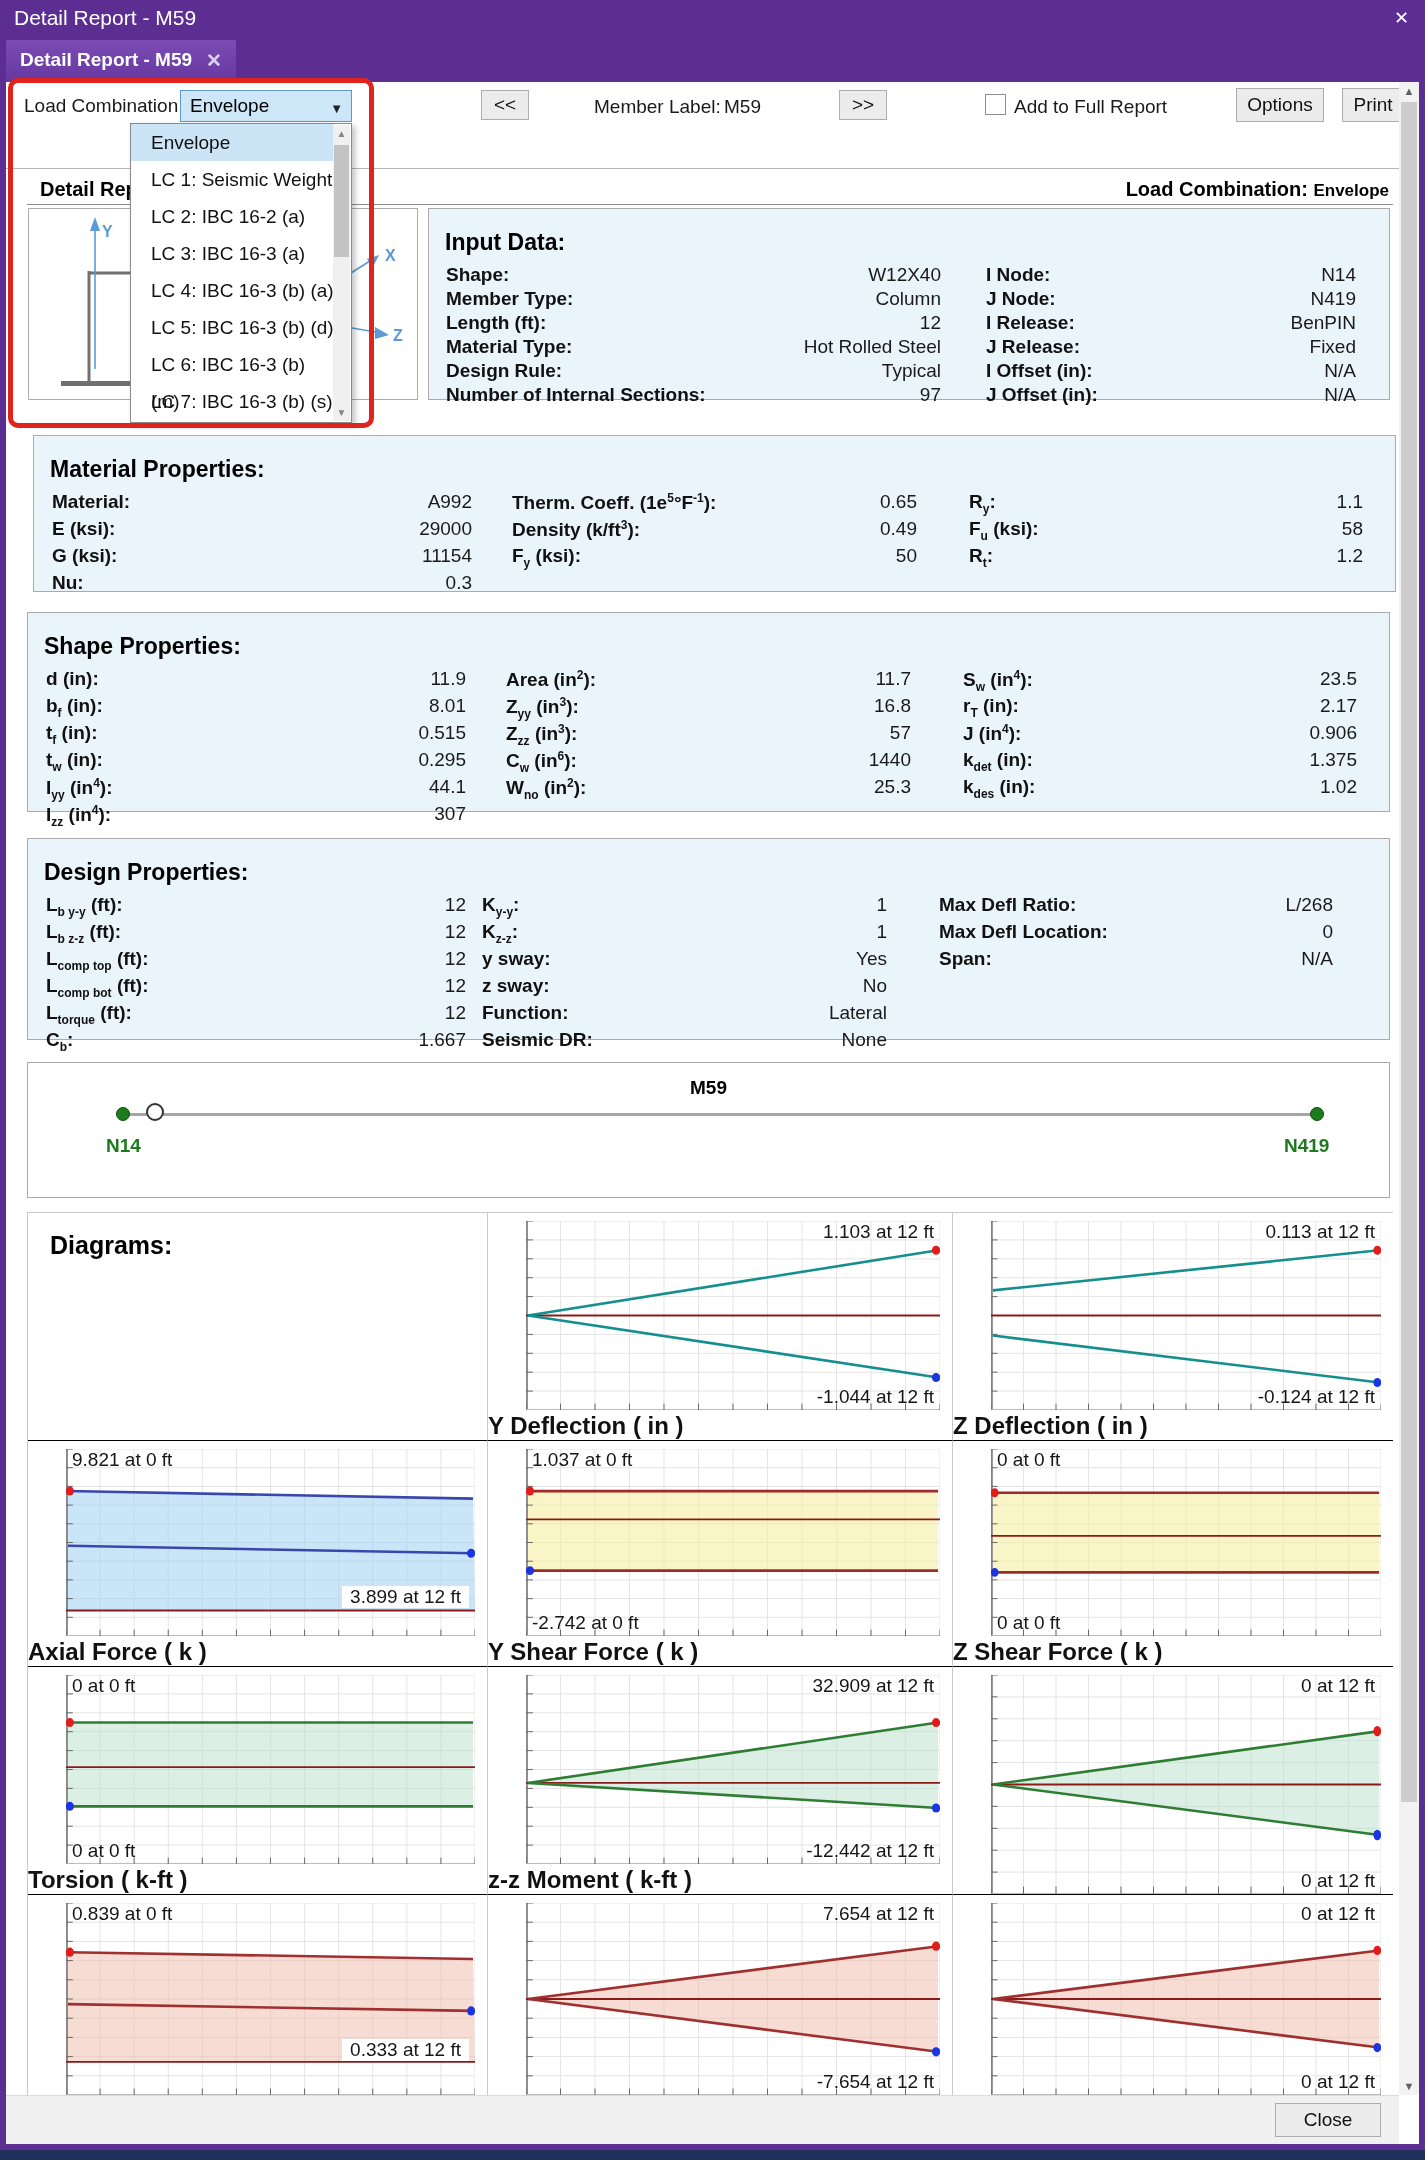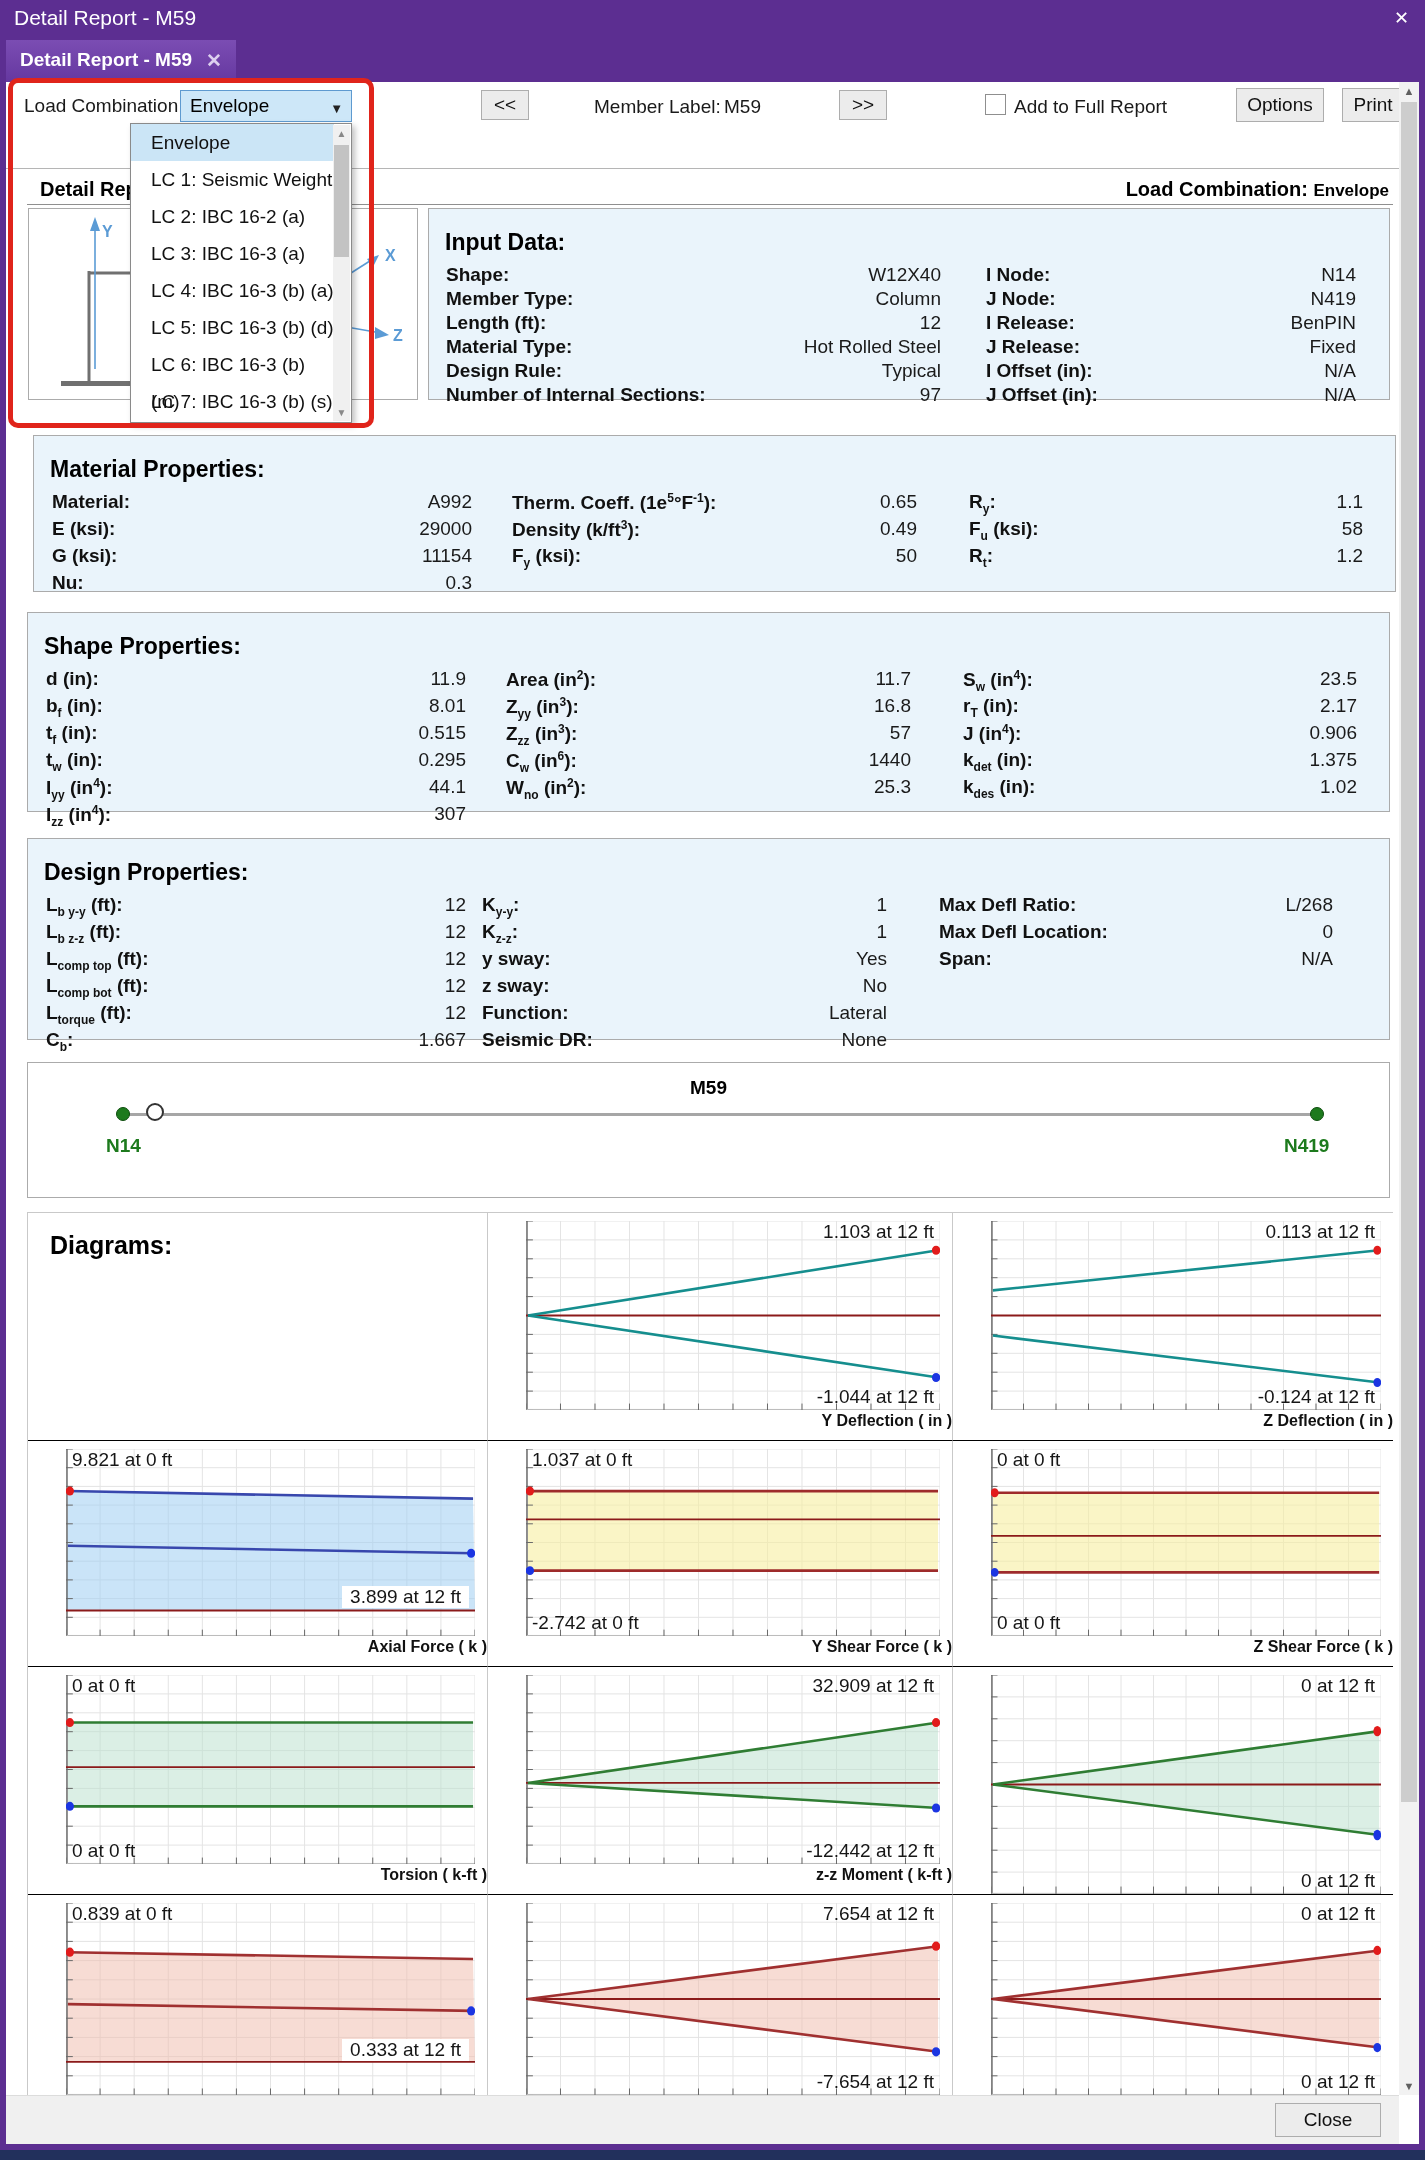--- a/index.html
+++ b/index.html
@@ -49,21 +49,21 @@
   .nlab{position:absolute;top:72px;color:#1d7a1d;font-weight:bold;font-size:19px;}
   
   #grid{position:absolute;left:21px;top:1130px;width:1366px;height:883px;display:grid;
         grid-template-columns:460px 465px 441px;grid-template-rows:228px 226px 228px 201px;
         border-top:1px solid #c9c9c9;border-left:1px solid #c9c9c9;overflow:hidden;background:#fff;}
   .cell{border-right:1px solid #c9c9c9;border-bottom:1px solid #000000;position:relative;
         display:flex;flex-direction:column;overflow:hidden;}
   #diagrams-head{font-size:25px;font-weight:bold;padding:18px 0 0 22px;}
   .plot{position:relative;flex:1;margin:8px 12px 0 38px;}
   .plot svg{position:absolute;left:0;top:0;width:100%;height:100%;}
-  .ctitle{height:30px;text-align:right;font-weight:bold;font-size:16px;color:#111;padding-top:2px;}
+  .ctitle{height:30px;text-align:left;font-weight:bold;font-size:24px;color:#111;padding-top:2px;}
   .lab{position:absolute;font-size:19px;color:#161616;white-space:nowrap;}
   .lab.box{background:#fff;padding:0 8px;}
   
   #dropdown{position:absolute;left:124px;top:41px;width:222px;height:300px;background:#fff;
             border:1px solid #8a8a8a;z-index:30;box-shadow:3px 3px 6px rgba(0,0,0,.25);}
   .dd-item{height:37px;line-height:37px;padding-left:20px;font-size:19px;color:#111;width:203px;}
   .dd-item.sel{background:#cbe5f6;}
   #dd-scroll{position:absolute;right:1px;top:1px;width:17px;height:296px;background:#f0f0f0;}
   #dd-scroll .ar{position:absolute;left:0;width:17px;height:17px;font-size:10px;color:#888;text-align:center;line-height:17px;}
   #dd-thumb{position:absolute;left:1px;top:20px;width:15px;height:112px;background:#c3c3c3;}

